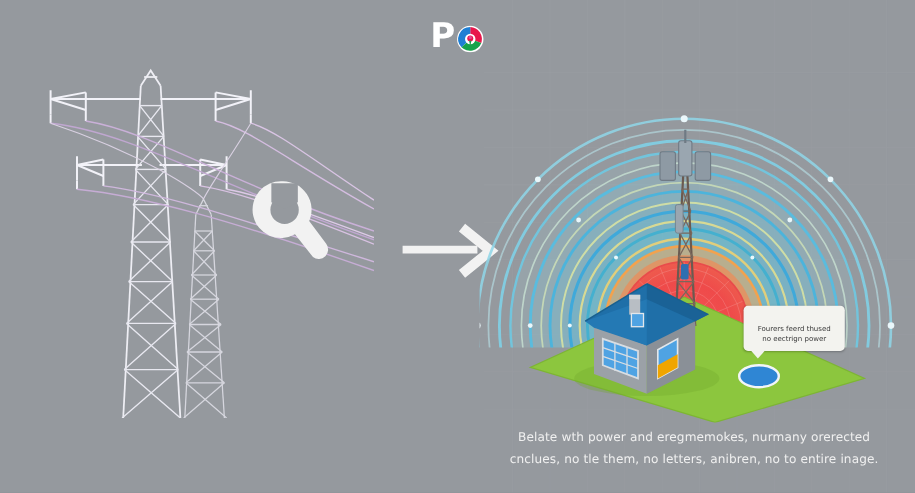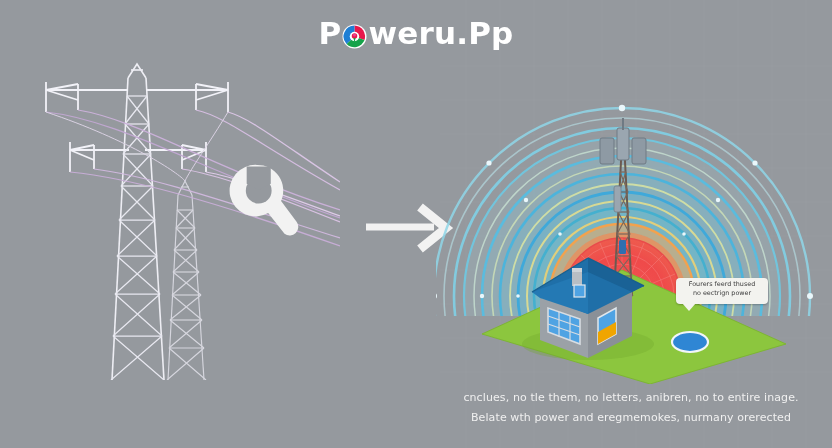--- a/index.html
+++ b/index.html
@@ -85,21 +85,21 @@
     width: 396px; height: 340px;
   }
 
   
   .callout {
     position: absolute;
     left: 676px; top: 278px;
     width: 92px;
     background: #f3f3ef;
     border-radius: 4px;
-    padding: 2px 4px 5px 4px;
+    padding: 17px 4px 5px 4px;
     box-sizing: border-box;
     box-shadow: 0 1px 2px rgba(0,0,0,.25);
   }
   .callout-text {
     font-family: "DejaVu Sans", sans-serif;
     font-size: 6.4px;
     line-height: 1.45;
     color: #3a3a3a;
     text-align: center;
     display: block;
@@ -168,21 +168,20 @@
           <circle cx="50" cy="50" r="48" fill="#ffffff"></circle>
           <path d="M50 50 L50 6 A44 44 0 0 1 90 64 Z" fill="#e8174b"></path>
           <path d="M50 50 L90 64 A44 44 0 0 1 18 80 Z" fill="#16a34a"></path>
           <path d="M50 50 L18 80 A44 44 0 0 1 50 6 Z" fill="#1f7fd4"></path>
           <circle cx="50" cy="50" r="19" fill="#ffffff"></circle>
           <circle cx="50" cy="48" r="11" fill="#e8174b"></circle>
           <path d="M46 56 L50 78 L54 56 Z" fill="#16a34a"></path>
           <circle cx="50" cy="44" r="6" fill="#e84393"></circle>
         </svg>
       </span>
-      <span>weru.Pp</span>
     </div>
   </div>
 
   <svg class="left-art" viewBox="0 0 330 330">
     <defs>
       <g id="lattice-seg">
         <path d="M0 0 L16 20 M16 0 L0 20" stroke="#e6e6ec" stroke-width="1.2" fill="none"></path>
       </g>
     </defs>
 
@@ -447,17 +446,17 @@
 
   </svg>
 
   <div class="callout">
     <span class="callout-text">Fourers feerd thused</span>
     <span class="callout-text">no eectrign power</span>
     <div class="callout-tail"></div>
   </div>
 
   <div class="caption">
+    <span>Belate wth power and eregmemokes, nurmany orerected</span>
     <span>cnclues, no tle them, no letters, anibren, no to entire inage.</span>
-    <span>Belate wth power and eregmemokes, nurmany orerected</span>
   </div>
 
 </div>
 
 </body></html>

